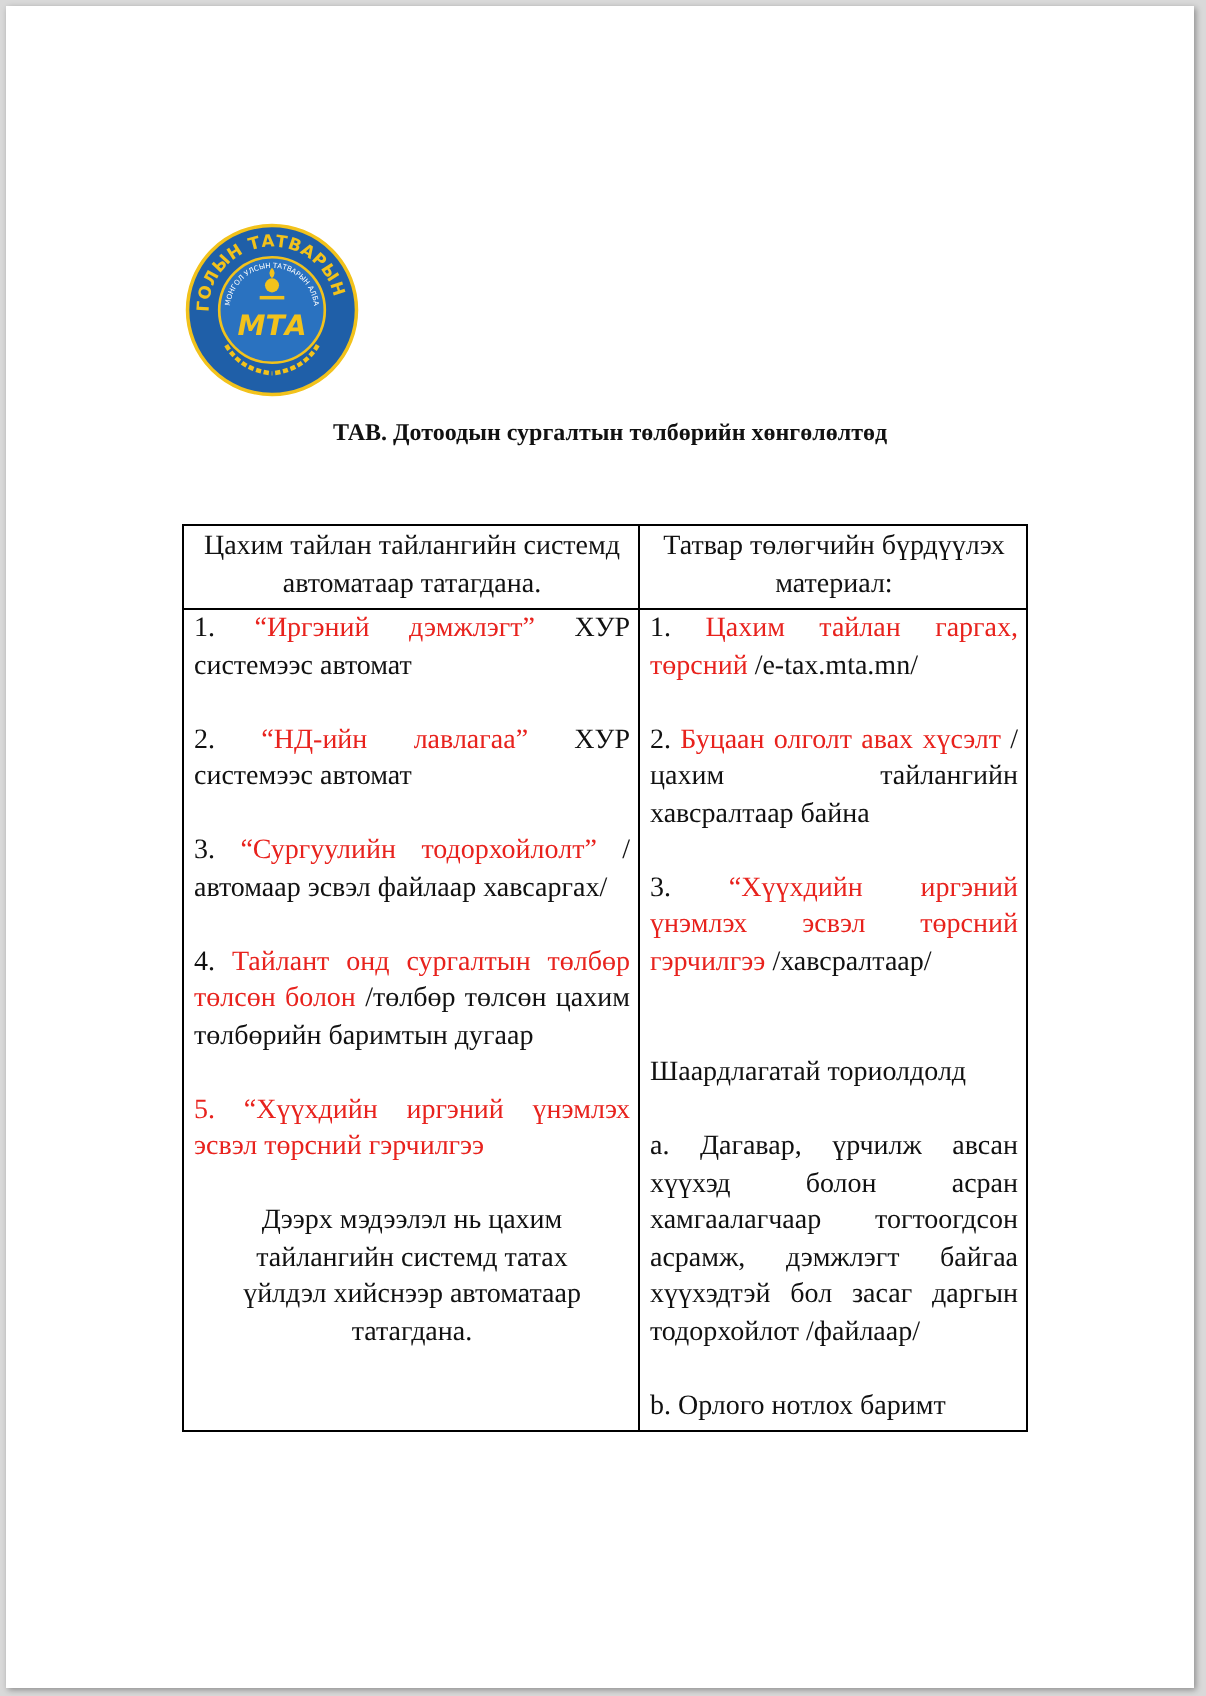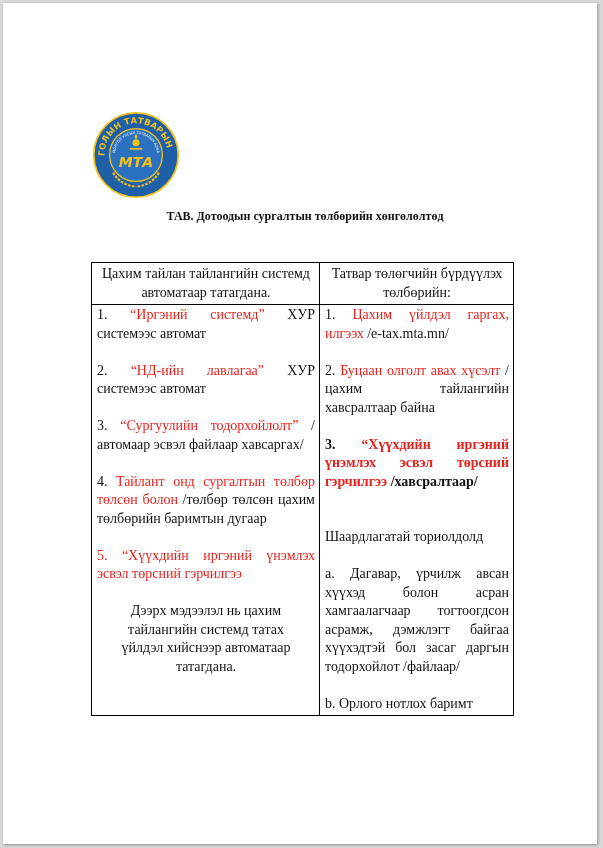--- a/index.html
+++ b/index.html
@@ -101,35 +101,35 @@
   </h1>
 
   <table class="info">
     <colgroup>
         <col class="c1">
         <col class="c2">
       </colgroup>
     <tbody>
         <tr>
       <th>Цахим тайлан тайлангийн системд автоматаар татагдана.</th>
-      <th>Татвар төлөгчийн бүрдүүлэх төлбөрийн:</th>
+      <th>Татвар төлөгчийн бүрдүүлэх материал:</th>
     </tr>
     <tr>
       <td class="body-cell-1">
-        <p class="para just"><span>1.</span> <span class="red">“Иргэний системд”</span><span> ХУР системээс автомат</span></p>
+        <p class="para just"><span>1.</span> <span class="red">“Иргэний дэмжлэгт”</span><span> ХУР системээс автомат</span></p>
         <p class="para just"><span>2.</span> <span class="red">“НД-ийн лавлагаа”</span><span> ХУР системээс автомат</span></p>
         <p class="para just"><span>3.</span> <span class="red">“Сургуулийн тодорхойлолт”</span><span> /автомаар эсвэл файлаар хавсаргах/</span></p>
         <p class="para just"><span>4.</span> <span class="red">Тайлант онд сургалтын төлбөр төлсөн болон</span><span> /төлбөр төлсөн цахим төлбөрийн баримтын дугаар</span></p>
         <p class="para just"><span class="red">5.</span> <span class="red">“Хүүхдийн иргэний үнэмлэх эсвэл төрсний гэрчилгээ</span><span></span></p>
         <p class="para center" style="padding: 0 10px;">Дээрх мэдээлэл нь цахим тайлангийн системд татах үйлдэл хийснээр автоматаар татагдана.</p>
       </td>
       <td>
-        <p class="para just"><span>1.</span> <span class="red">Цахим үйлдэл гаргах, илгээх</span><span> /e-tax.mta.mn/</span></p>
+        <p class="para just"><span>1.</span> <span class="red">Цахим тайлан гаргах, төрсний</span><span> /e-tax.mta.mn/</span></p>
         <p class="para just"><span>2.</span> <span class="red">Буцаан олголт авах хүсэлт</span><span> /цахим тайлангийн хавсралтаар байна</span></p>
-        <p class="para just" style="margin-bottom: 37px; font-weight: bold;"><span>3.</span> <span class="red">“Хүүхдийн иргэний үнэмлэх эсвэл төрсний гэрчилгээ</span><span> /хавсралтаар/</span></p>
+        <p class="para just" style="margin-bottom: 37px;"><span>3.</span> <span class="red">“Хүүхдийн иргэний үнэмлэх эсвэл төрсний гэрчилгээ</span><span> /хавсралтаар/</span></p>
         <p class="para">Шаардлагатай ториолдолд</p>
         <p class="para just">a. Дагавар, үрчилж авсан хүүхэд болон асран хамгаалагчаар тогтоогдсон асрамж, дэмжлэгт байгаа хүүхэдтэй бол засаг даргын тодорхойлот /файлаар/</p>
         <p class="para">b. Орлого нотлох баримт</p>
       </td>
     </tr>
   </tbody>
     </table>
 
 </div>
 

